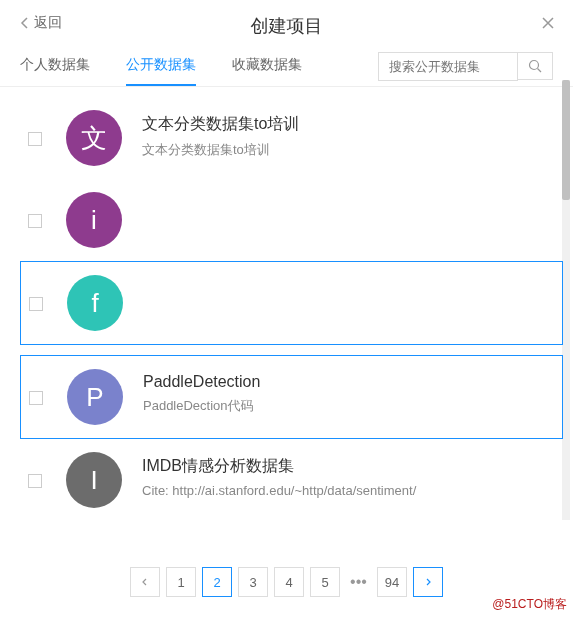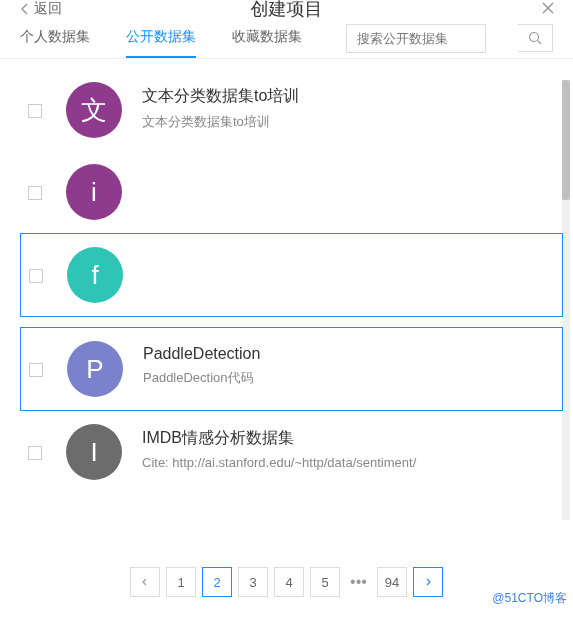--- a/index.html
+++ b/index.html
@@ -1,27 +1,27 @@
 <!DOCTYPE html>
 <html><head>
   <meta charset="utf-8">
   <style>
     * { margin: 0; padding: 0; box-sizing: border-box; }
     body { font-family: "Microsoft YaHei", Arial, sans-serif; width: 573px; height: 617px; background: #fff; position: relative; overflow: hidden; }
     
-    .header { display: flex; align-items: center; padding: 0 20px; position: relative; }
+    .header { display: flex; align-items: flex-start; padding: 14px 20px; position: relative; }
     .back-btn { display: flex; align-items: center; color: #666; font-size: 14px; cursor: pointer; }
     .back-btn svg { margin-right: 4px; }
     .title { position: absolute; left: 50%; transform: translateX(-50%); font-size: 18px; color: #333; }
     .close-btn { position: absolute; right: 18px; color: #999; cursor: pointer; font-size: 18px; }
     
     .tabs-row { display: flex; align-items: center; padding: 0 20px; border-bottom: 1px solid #eee; gap: 36px; }
     .tab { padding: 10px 0; font-size: 14px; color: #666; cursor: pointer; border-bottom: 2px solid transparent; }
     .tab.active { color: #1890ff; border-bottom-color: #1890ff; }
-    .search-group { margin-left: auto; display: flex; align-items: center; gap: 32px; }
+    .search-group { margin-left: auto; display: flex; align-items: center; }
     .search-input { border: 1px solid #ddd; padding: 6px 10px; font-size: 13px; width: 140px; outline: none; }
     .search-btn { border: 1px solid #ddd; border-left: none; padding: 6px 10px; background: #fff; cursor: pointer; display: flex; align-items: center; justify-content: center; }
     
     .list-container { height: 450px; overflow-y: auto; padding: 10px 10px 10px 20px; position: relative; }
     .scroll-track { position: absolute; right: 3px; top: 80px; width: 8px; height: 440px; background: #f0f0f0; }
     .scroll-thumb { position: absolute; right: 3px; top: 80px; width: 8px; height: 120px; background: #c0c0c0; border-radius: 2px; }
     
     .item-row { display: flex; align-items: flex-start; padding: 13px 8px; }
     .item-row.selected { border: 1px solid #1890ff; }
     .item-row.selected + .item-row.selected { margin-top: 10px; }
@@ -31,21 +31,21 @@
     .item-title { font-size: 16px; color: #333; margin-bottom: 6px; }
     .item-desc { font-size: 13px; color: #888; }
     
     .pagination { display: flex; align-items: center; justify-content: center; padding: 12px 0; gap: 6px; position: absolute; bottom: 8px; left: 0; right: 0; }
     .page-btn { min-width: 30px; height: 30px; border: 1px solid #ddd; background: #fff; display: flex; align-items: center; justify-content: center; cursor: pointer; font-size: 13px; color: #666; }
     .page-btn.active { border-color: #1890ff; color: #1890ff; }
     .page-btn.nav svg { width: 10px; height: 10px; }
     .page-btn.nav.next { border-color: #1890ff; color: #1890ff; }
     .page-ellipsis { color: #999; padding: 0 4px; }
     
-    .watermark { position: absolute; bottom: 10px; right: 6px; color: #3b82f6; font-size: 12px; }
+    .watermark { position: absolute; bottom: 4px; right: 6px; color: #b91c1c; font-size: 12px; }
   </style>
 </head>
 <body>
 
 <div class="header">
   <div class="back-btn">
     <svg width="10" height="14" viewBox="0 0 10 14">
         <path d="M7 2 L2 7 L7 12" stroke="#999" stroke-width="1.5" fill="none"></path>
       </svg>
     <span>返回</span>

